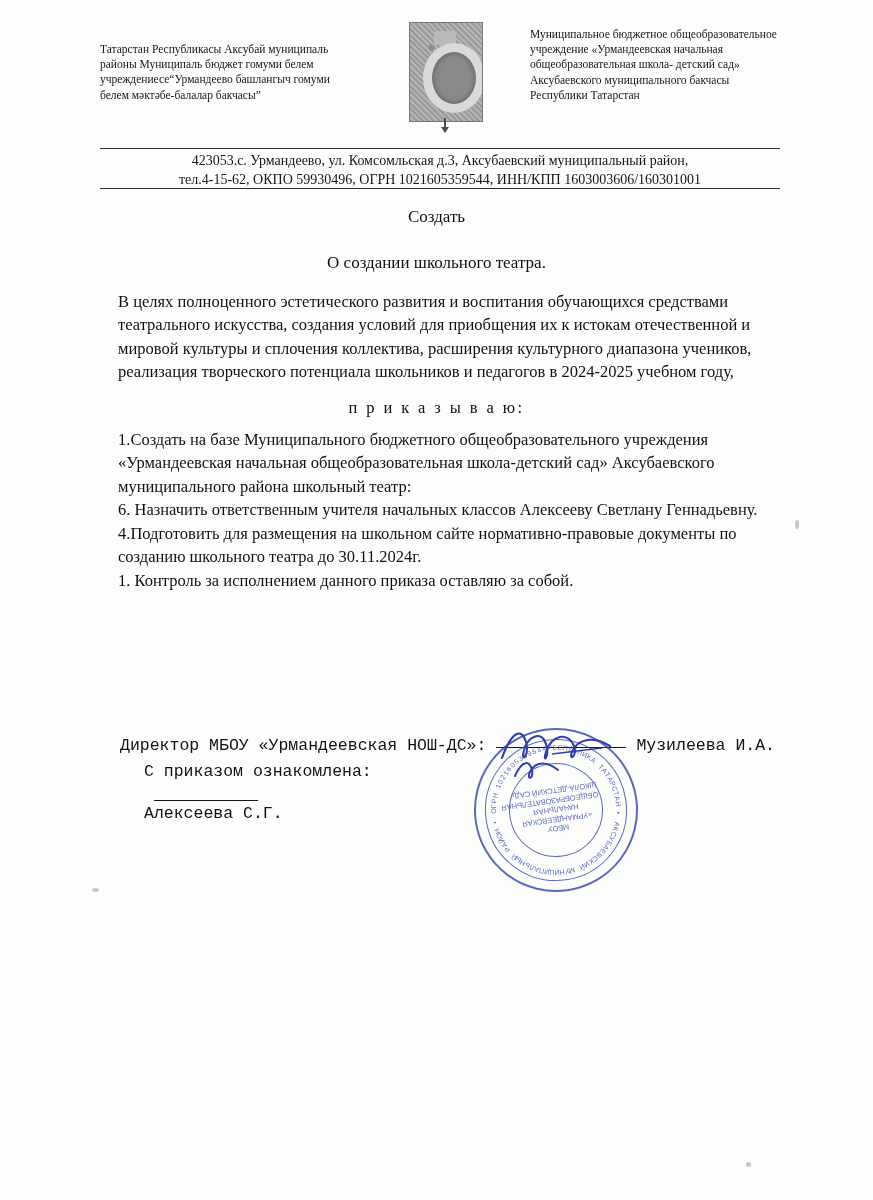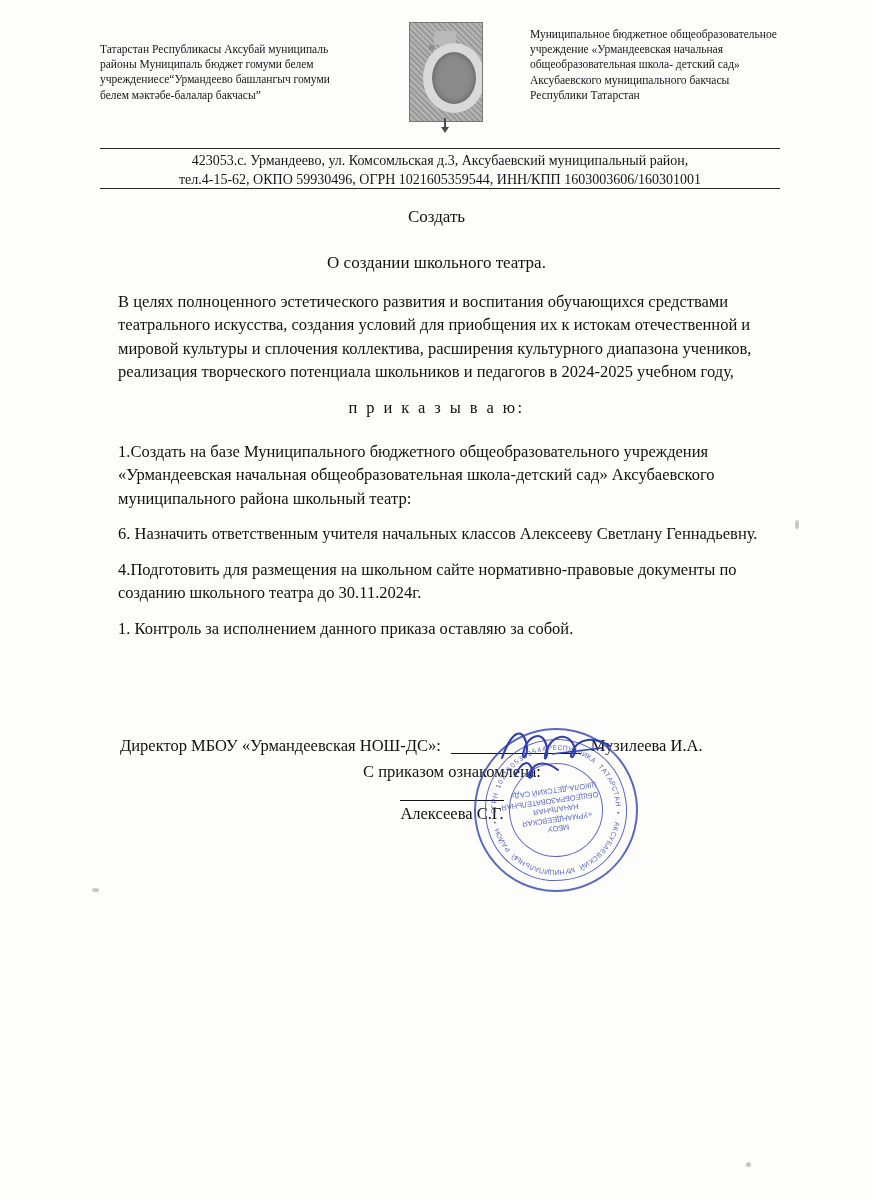--- a/index.html
+++ b/index.html
@@ -171,34 +171,35 @@
     letter-spacing: 2.4px;
   }
   .items {
     position: absolute;
     left: 118px;
     top: 428px;
     width: 660px;
     font-size: 16.5px;
     line-height: 1.42;
   }
-  .items p { margin: 12px 0 0 0; }
+  .items p { margin: 0 0 0 0; }
 
   
   .sign-block {
     position: absolute;
     left: 120px;
     top: 733px;
     width: 640px;
     font-size: 16.5px;
     line-height: 1.6;
   }
   .sign-row {
     display: flex;
-    align-items: center;
+    align-items: flex-start;
+    font-family: Liberation Mono, monospace;
   }
   .sign-row .lbl { white-space: nowrap; }
   .sign-row .line {
     flex: 0 0 auto;
     width: 130px;
     border-bottom: 1px solid #15161a;
     margin: 0 10px 0 10px;
     height: 14px;
   }
   .sign-row.second { padding-left: 24px; flex-direction: column; }

